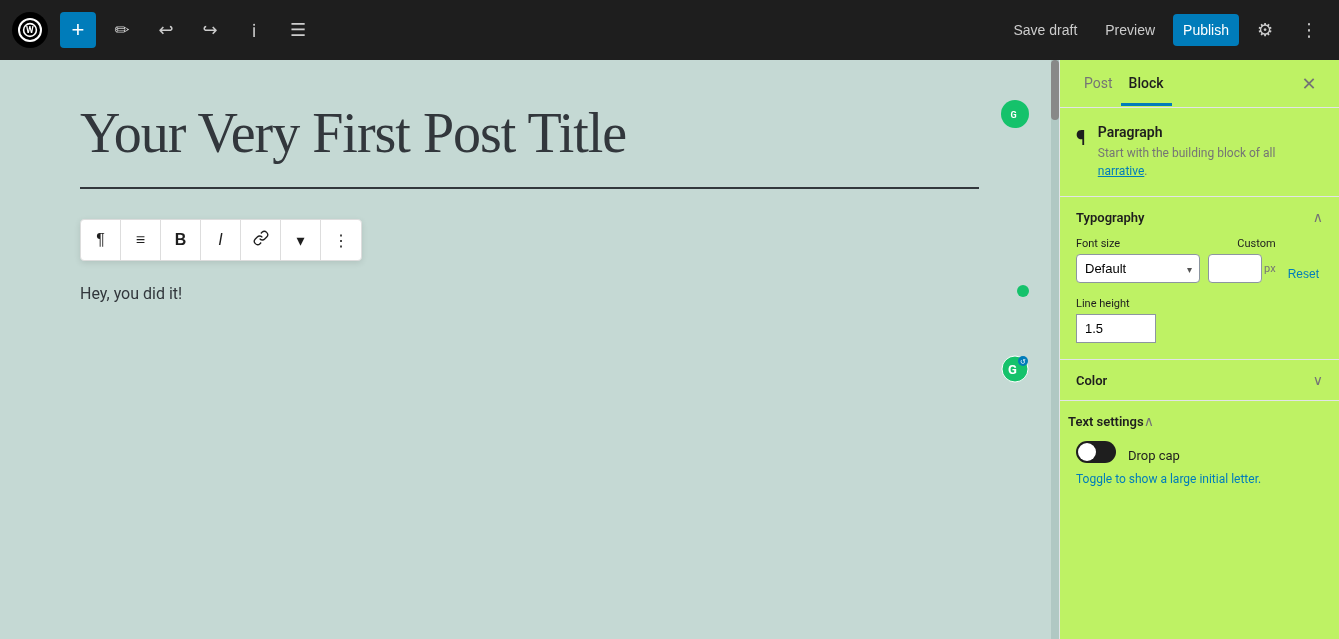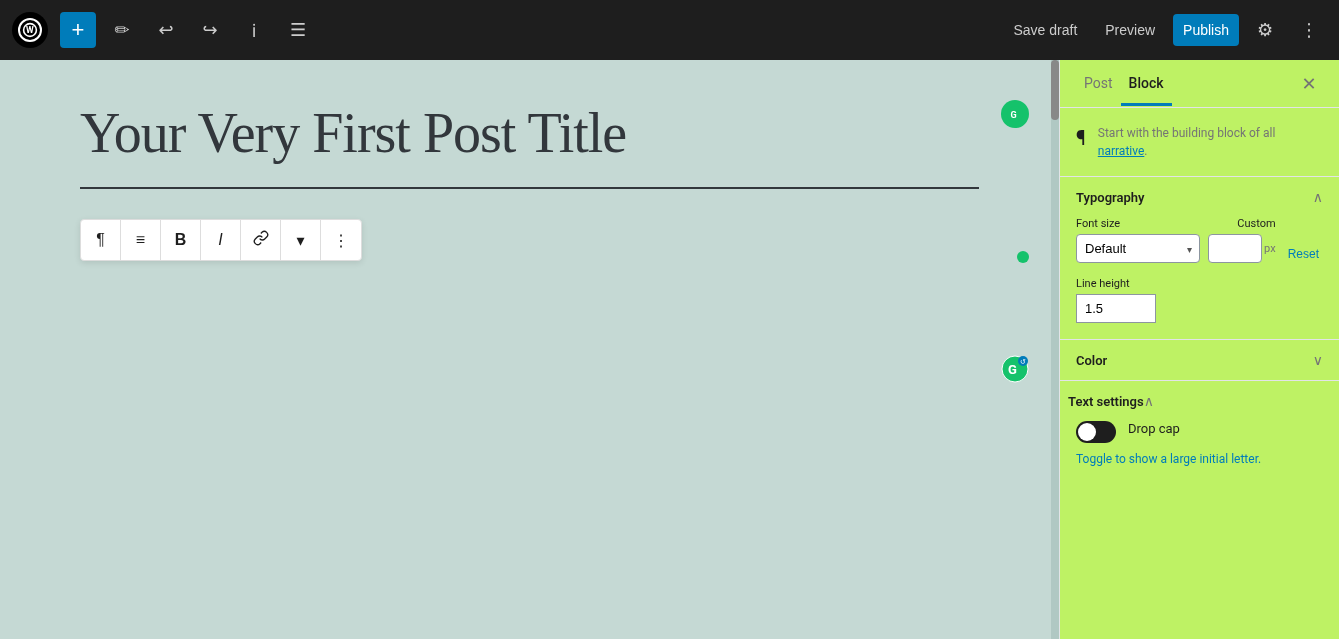--- a/index.html
+++ b/index.html
@@ -355,21 +355,21 @@
       display: flex;
       align-items: center;
       padding: 12px 8px;
       cursor: pointer;
     }
     .text-settings-content {
       padding: 0 16px 16px;
     }
     .drop-cap-row {
       display: flex;
-      align-items: flex-start;
+      align-items: flex-end;
       gap: 12px;
       margin-bottom: 8px;
     }
     .toggle-switch {
       width: 40px; height: 22px;
       background: #1e1e1e;
       border-radius: 11px;
       position: relative;
       cursor: pointer;
       display: flex; align-items: center;
@@ -502,40 +502,42 @@
           </span>
         </button>
         <button class="block-toolbar-btn">
           <span>▾</span>
         </button>
         <button class="block-toolbar-btn">
           <span>⋮</span>
         </button>
       </div>
 
+      <p class="paragraph-text">Hey, you did it!</p>
 
       
       <div style="position: absolute; right: 30px; bottom: 50px; width: 12px; height: 12px; background: #15c26b; border-radius: 50%;"></div>
     </div>
   </div>
 
   <div class="right-sidebar">
 
     <div class="sidebar-header">
       <div class="sidebar-tab">Post</div>
       <div class="sidebar-tab active">Block</div>
       <button class="sidebar-close">
         <span>✕</span>
       </button>
     </div>
 
     <div class="block-info">
       <div class="block-info-header">
         <span class="paragraph-icon">¶</span>
         <div>
+          <div class="block-info-title">Paragraph</div>
           <div class="block-info-desc">
             <span>Start with the building block of all </span><a href="#">narrative</a><span>.</span>
           </div>
         </div>
       </div>
     </div>
 
     <div class="sidebar-section">
       <div class="section-header">
         <span class="section-title">Typography</span>

